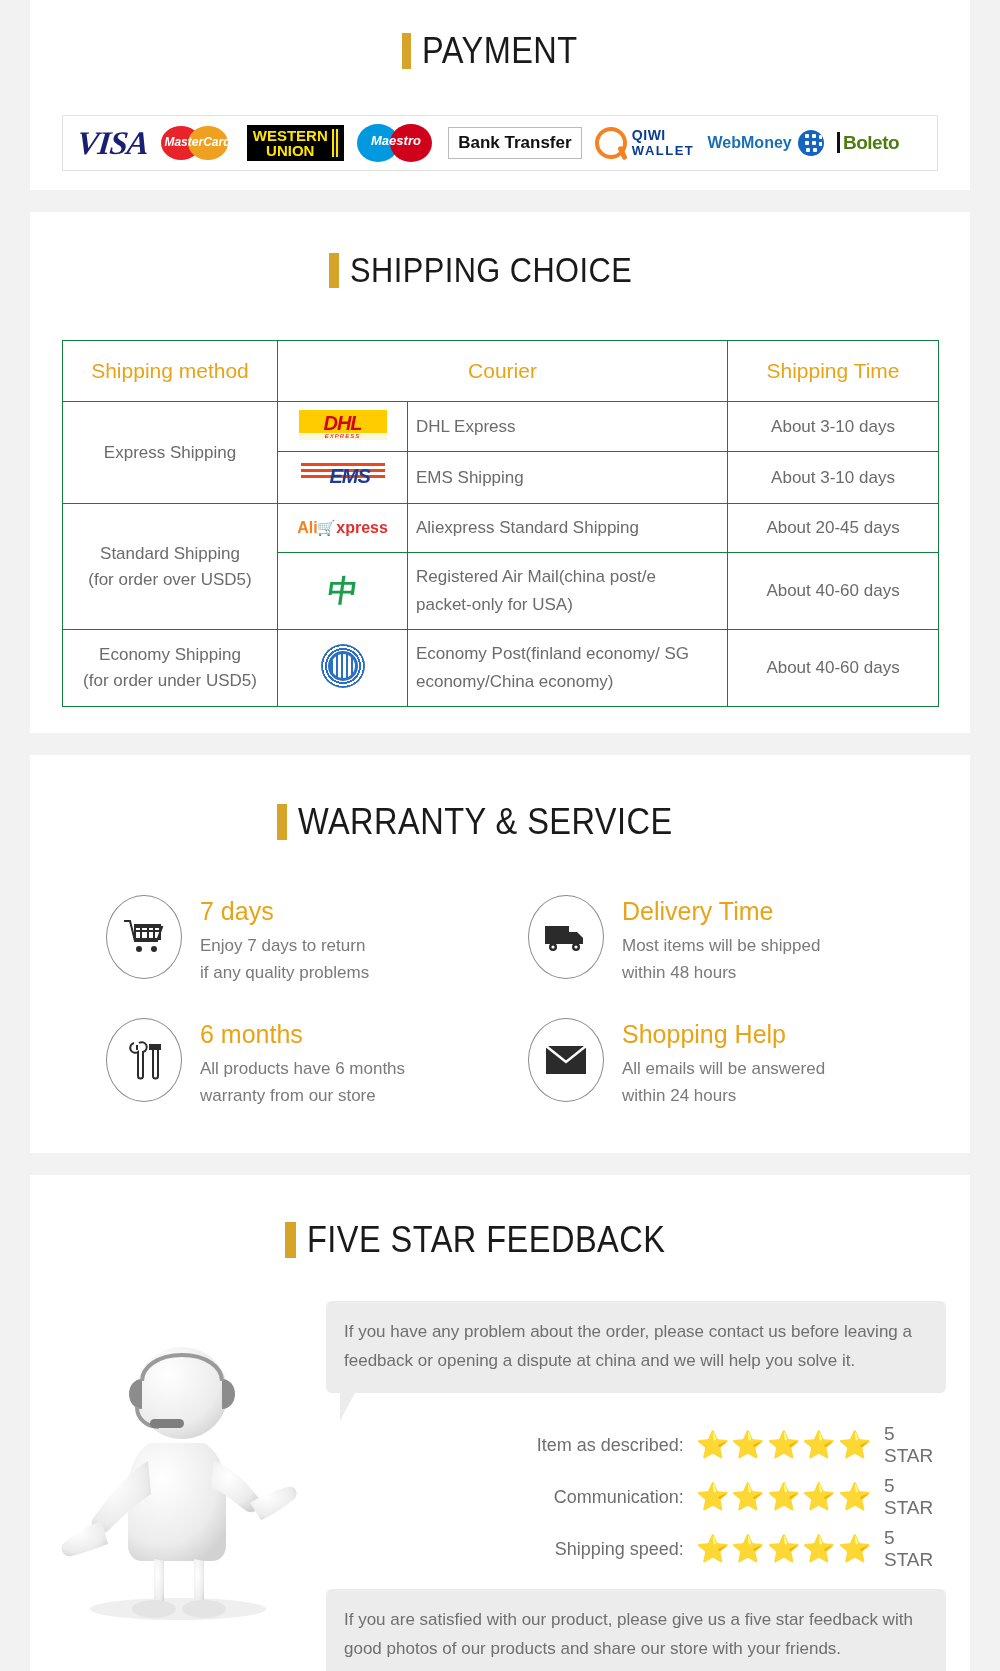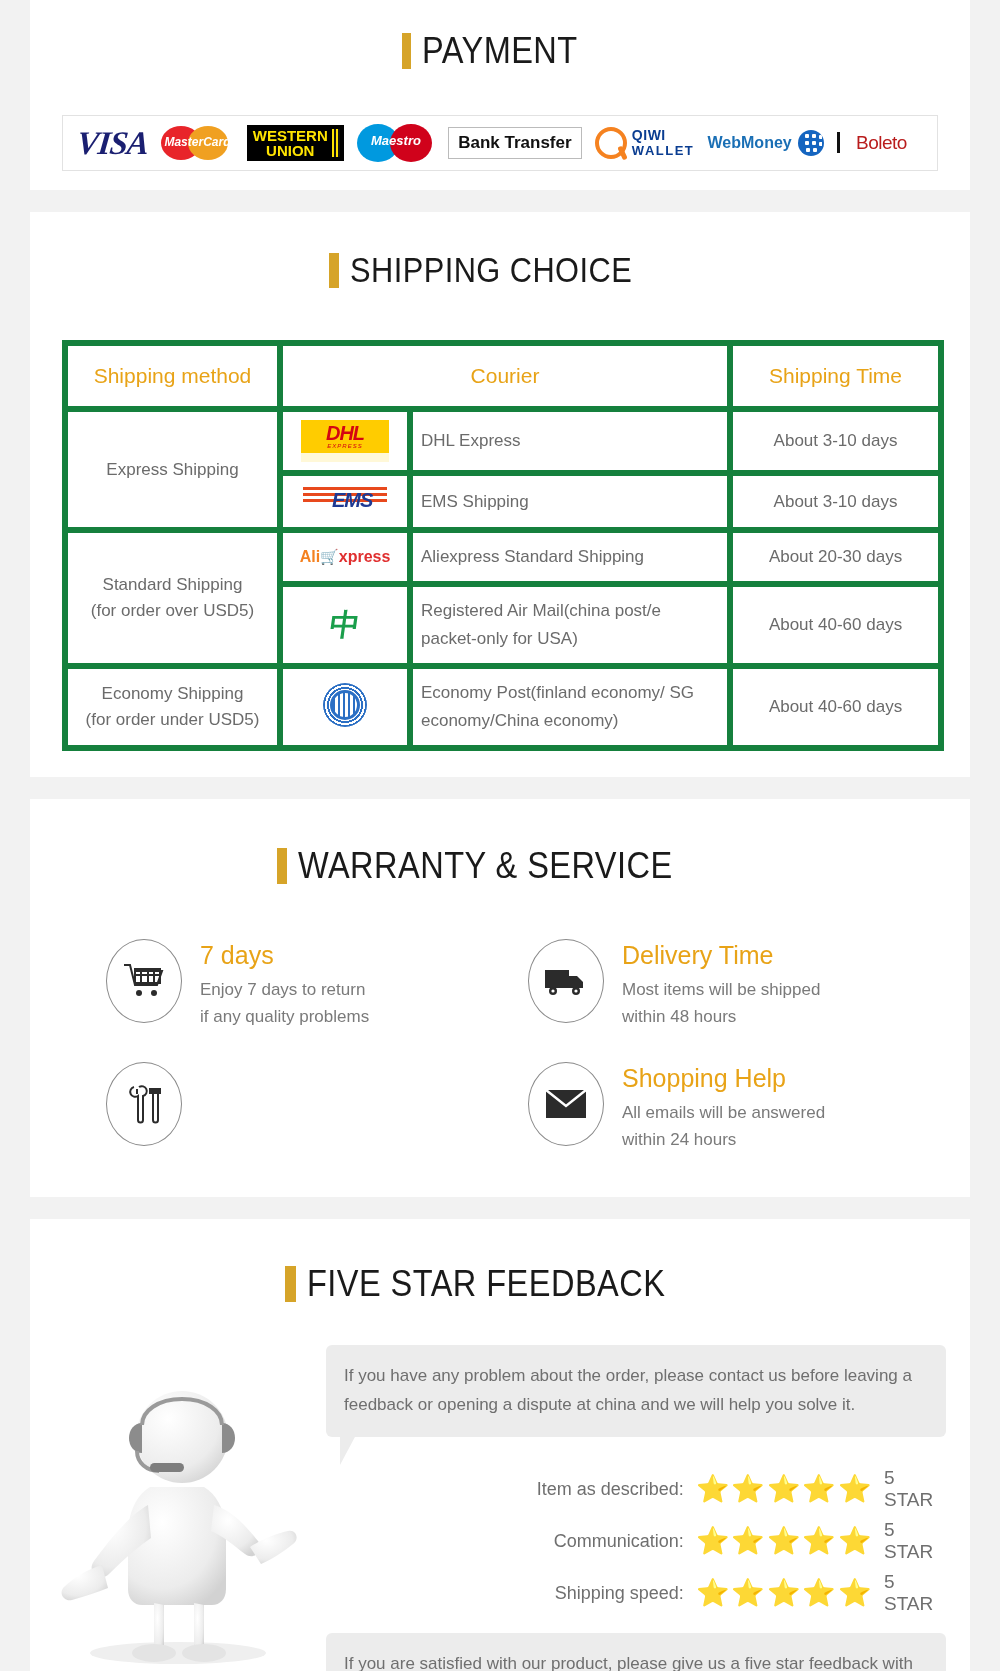--- a/index.html
+++ b/index.html
@@ -124,53 +124,53 @@
       radial-gradient(circle at 17px 11px, #fff 2px, transparent 2.5px),
       radial-gradient(circle at 4px 17px, #fff 2px, transparent 2.5px),
       radial-gradient(circle at 11px 17px, #fff 2px, transparent 2.5px);
   }
   .boleto { width: 86px; overflow: hidden; }
   .boleto-bars {
     height: 20px;
     background: repeating-linear-gradient(90deg,#111 0 2px,#fff 2px 4px,#111 4px 5px,#fff 5px 8px,#111 8px 11px,#fff 11px 13px);
   }
   .boleto-t {
-    font-size: 19px; color: #b91c1c; border-left: 3px solid #111; padding-left: 16px;
-    font-family: "Liberation Sans", sans-serif; letter-spacing: -0.5px; margin-top:1px;
+    font-size: 19px; color: #4d7c0f; border-left: 3px solid #111; padding-left: 3px;
+    font-family: "Liberation Sans", sans-serif; letter-spacing: -0.5px; margin-top:1px;font-weight:bold;
   }
 
   
   #shipping-panel { margin-top: 22px; padding: 16px 0 26px 0; }
   #shipping-panel .sec-head { margin-top: 22px; }
   #shipping-panel .sec-bar { height: 35px; width: 10px; }
   #shipping-panel .sec-title { font-size: 35px; }
   .ship-table {
     margin: 50px 32px 0 32px;
     border-collapse: collapse;
     width: 876px;
     table-layout: fixed;
   }
   .ship-table td, .ship-table th {
-    border: 6px solid #15803d;
+    border: 1px solid #15803d;
     vertical-align: middle;
   }
   .ship-table th {
     color: #e8a317; font-weight: normal; font-size: 21px; padding: 18px 0;
   }
   .ship-table td { color: #6b6b6b; font-size: 17px; }
   .cell-method { text-align: center; padding: 8px 4px; line-height: 26px; }
   .cell-logo { width: 130px; text-align: center; padding: 8px 0; }
   .cell-name { padding: 10px 12px 10px 8px; line-height: 28px; }
   .cell-time { text-align: center; padding: 10px 6px; }
   .col-a { width: 215px; } .col-b { width: 130px; } .col-c { width: 320px; } .col-d { width: 211px; }
 
   .lg { display: inline-block; }
   .lg-dhl {
     background: linear-gradient(#fc0 0 78%, #fff8d8 78% 100%);
-    width: 88px; padding: 3px 0 13px 0; text-align: center; line-height: 1;
+    width: 88px; padding: 3px 0 1px 0; text-align: center; line-height: 1;
   }
   .lg-dhl b { color:#d40511; font-style: italic; font-weight: 900; font-size: 20px; letter-spacing: -1px; display:block;}
   .lg-dhl s { color:#d40511; font-style: italic; font-size: 6px; text-decoration: none; display: block; letter-spacing: 1px; }
   .lg-ems { width: 84px; position: relative; height: 30px; }
   .lg-ems b {
     color: #1f3a93; font-style: italic; font-weight: 900; font-size: 20px;
     position: absolute; left: 29px; top: 5px; letter-spacing:-1px;
   }
   .lg-ems i {
     position:absolute; left: 0; right: 0; height: 3px; background:#e8491d; display:block;
@@ -370,21 +370,21 @@
         <td class="cell-method" rowspan="2">
           <div>Standard Shipping</div>
           <div>(for order over USD5)</div>
         </td>
         <td class="cell-logo">
           <span class="lg lg-ali">
             <span class="a">Ali</span><span class="cart">🛒</span><span class="x">xpress</span>
           </span>
         </td>
         <td class="cell-name">Aliexpress Standard Shipping</td>
-        <td class="cell-time">About 20-30 days</td>
+        <td class="cell-time">About 20-45 days</td>
       </tr>
       <tr>
         <td class="cell-logo">
           <span class="lg lg-china">中</span>
         </td>
         <td class="cell-name">Registered Air Mail(china post/e packet-only for USA)</td>
         <td class="cell-time">About 40-60 days</td>
       </tr>
 
       <tr>
@@ -446,20 +446,25 @@
       </div>
 
       <div class="war-item">
         <span class="war-circle">
           <svg class="ic" width="40" height="42" viewBox="0 0 40 42" fill="none" stroke="#2b2b2b" stroke-width="2">
             <path d="M10 4a5 5 0 1 0 4 9v24a2.5 2.5 0 0 0 5 0V13a5 5 0 1 0-4-9"></path>
             <path d="M13 6v5"></path>
             <rect x="25" y="5" width="12" height="6" fill="#2b2b2b" stroke="none"></rect>
             <path d="M29 11v26a2.5 2.5 0 0 0 5 0V11"></path>
           </svg>
+        </span>
+        <span class="war-body">
+          <span class="war-title" style="display:block">6 months</span>
+          <span class="war-line" style="display:block">All products have 6 months</span>
+          <span class="war-line" style="display:block">warranty from our store</span>
         </span>
       </div>
 
       <div class="war-item">
         <span class="war-circle">
           <svg class="ic" width="44" height="32" viewBox="0 0 44 32">
             <rect x="2" y="2" width="40" height="28" fill="#2b2b2b"></rect>
             <path d="M2 2l20 16L42 2" fill="none" stroke="#fff" stroke-width="2.5"></path>
           </svg>
         </span>

